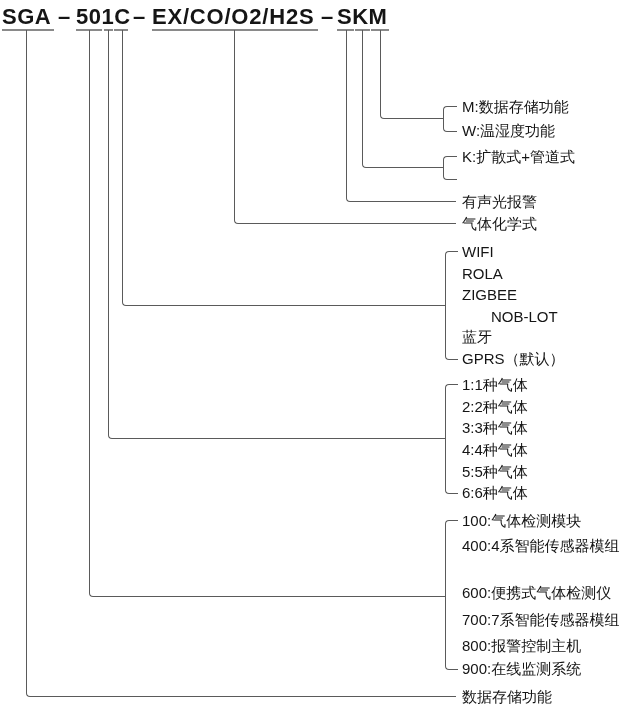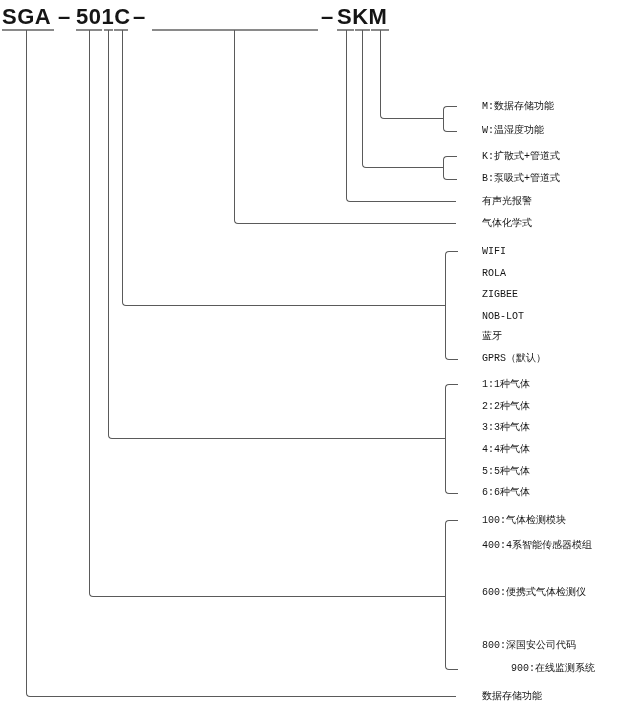--- a/index.html
+++ b/index.html
@@ -11,23 +11,23 @@
   .page{
     position:relative;width:631px;height:712px;background:#ffffff;
     font-family:"Liberation Sans",sans-serif;overflow:hidden;padding-left:39px;
   }
   .hdr{
     position:absolute;top:5px;font-weight:bold;font-size:22px;line-height:24px;
     letter-spacing:.5px;color:var(--text);white-space:nowrap;
   }
   .ul{position:absolute;top:29px;height:2px;background:var(--underline);}
   .lbl{
-    position:absolute;left:482px;height:16px;line-height:16px;
-    font-family:Liberation Mono, monospace;
-    font-size:10px;color:var(--text);white-space:nowrap;
+    position:absolute;left:462px;height:16px;line-height:16px;
+    font-family:Liberation Sans, sans-serif;
+    font-size:15px;color:var(--text);white-space:nowrap;
   }
   .elbow{
     position:absolute;box-sizing:border-box;
     border-left:1.5px solid var(--line);border-bottom:1.5px solid var(--line);
     border-bottom-left-radius:4px;
   }
   .bracket{
     position:absolute;box-sizing:border-box;
     border-left:1.5px solid var(--line);border-top:1.5px solid var(--line);
     border-bottom:1.5px solid var(--line);
@@ -36,20 +36,21 @@
 </style>
 </head>
 <body>
 
 <div class="page">
 
   <span class="hdr" style="left:2px;">SGA</span>
   <span class="hdr" style="left:58px;">–</span>
   <span class="hdr" style="left:76px;"><span>50</span><span>1</span><span>C</span></span>
   <span class="hdr" style="left:133px;">–</span>
+  <span class="hdr" style="left:152px;letter-spacing:.8px;">EX/CO/O2/H2S</span>
   <span class="hdr" style="left:321px;">–</span>
   <span class="hdr" style="left:337px;"><span>S</span><span>K</span><span>M</span></span>
 
   <div class="ul" style="left:2px;width:52px;"></div>
   <div class="ul" style="left:76px;width:26px;"></div>
   <div class="ul" style="left:104px;width:9px;"></div>
   <div class="ul" style="left:114px;width:14px;"></div>
   <div class="ul" style="left:152px;width:166px;"></div>
   <div class="ul" style="left:337px;width:17px;"></div>
   <div class="ul" style="left:355px;width:15px;"></div>
@@ -67,40 +68,40 @@
   <div class="bracket" style="left:443px;top:106px;width:14px;height:26px;"></div>
   <div class="bracket" style="left:443px;top:156px;width:14px;height:24px;"></div>
   <div class="bracket" style="left:445px;top:251px;width:13px;height:109px;"></div>
   <div class="bracket" style="left:445px;top:384px;width:13px;height:110px;"></div>
   <div class="bracket" style="left:445px;top:520px;width:13px;height:150px;"></div>
 
   <div class="lbl" style="top:99px;">M:数据存储功能</div>
   <div class="lbl" style="top:123px;">W:温湿度功能</div>
 
   <div class="lbl" style="top:149px;">K:扩散式+管道式</div>
-  <div class="lbl" style="top:171px;">B:泵吸式+管道式</div>
 
   <div class="lbl" style="top:194px;">有声光报警</div>
   <div class="lbl" style="top:216px;">气体化学式</div>
 
   <div class="lbl" style="top:244px;">WIFI</div>
   <div class="lbl" style="top:266px;">ROLA</div>
   <div class="lbl" style="top:287px;text-align:center;">ZIGBEE</div>
-  <div class="lbl" style="top:309px;">NOB-LOT</div>
+  <div class="lbl" style="top:309px;margin-left:29px;">NOB-LOT</div>
   <div class="lbl" style="top:329px;">蓝牙</div>
   <div class="lbl" style="top:351px;">GPRS（默认）</div>
 
   <div class="lbl" style="top:377px;text-align:center;">1:1种气体</div>
   <div class="lbl" style="top:399px;">2:2种气体</div>
   <div class="lbl" style="top:420px;">3:3种气体</div>
   <div class="lbl" style="top:442px;">4:4种气体</div>
   <div class="lbl" style="top:464px;">5:5种气体</div>
   <div class="lbl" style="top:485px;">6:6种气体</div>
 
   <div class="lbl" style="top:513px;">100:气体检测模块</div>
   <div class="lbl" style="top:538px;">400:4系智能传感器模组</div>
   <div class="lbl" style="top:585px;">600:便携式气体检测仪</div>
-  <div class="lbl" style="top:638px;">800:深国安公司代码</div>
-  <div class="lbl" style="top:661px;margin-left:29px;">900:在线监测系统</div>
+  <div class="lbl" style="top:612px;">700:7系智能传感器模组</div>
+  <div class="lbl" style="top:638px;">800:报警控制主机</div>
+  <div class="lbl" style="top:661px;">900:在线监测系统</div>
 
   <div class="lbl" style="top:689px;">数据存储功能</div>
 
 </div>
 
 </body></html>

